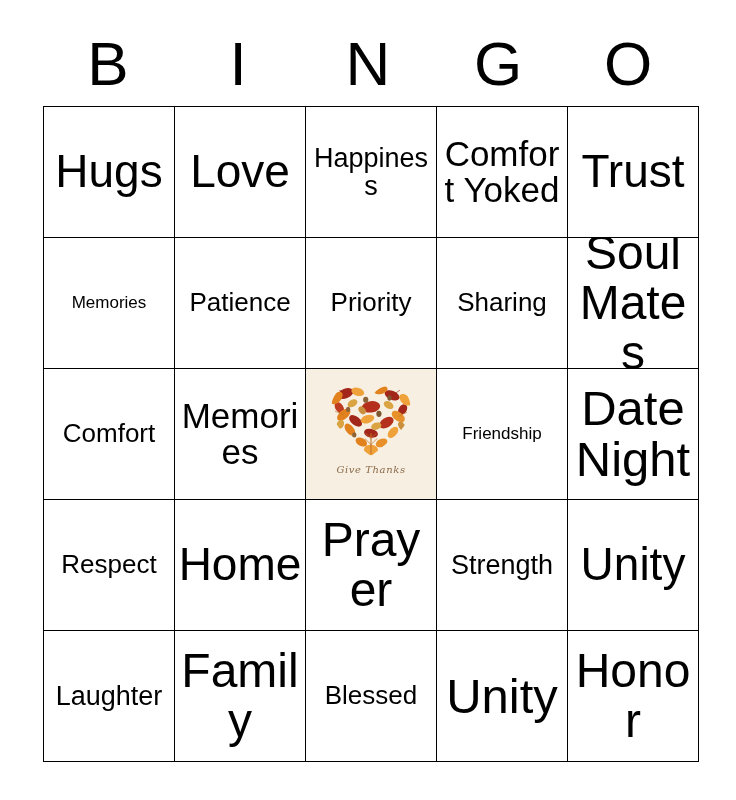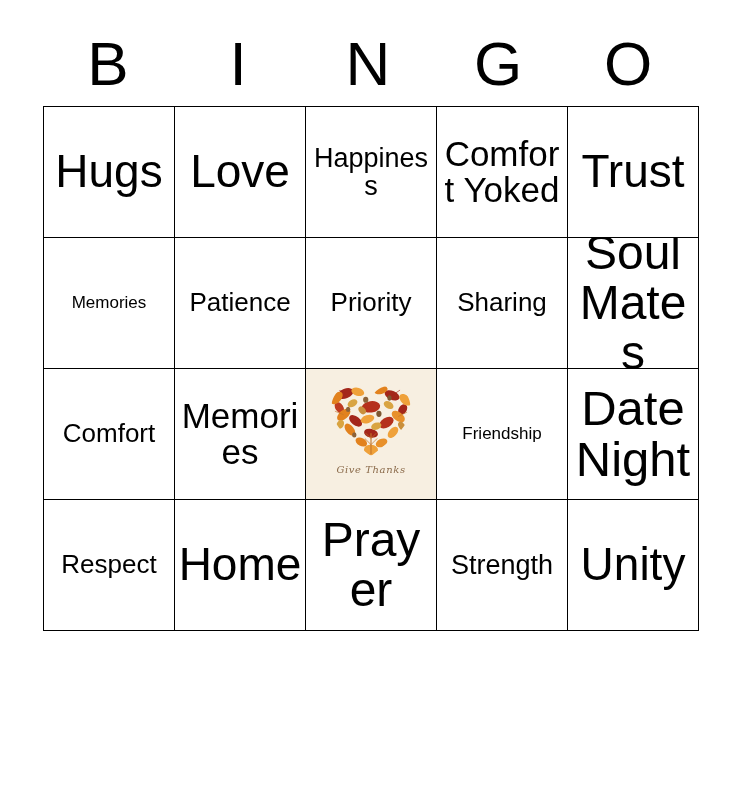--- a/index.html
+++ b/index.html
@@ -287,16 +287,43 @@
               <span class="cell-text t-sm">Strength</span>
             </div>
         </td>
         <td>
           <div class="cell-inner">
               <span class="cell-text t-xxl">Unity</span>
             </div>
         </td>
       </tr>
 
+      <tr>
+        <td>
+          <div class="cell-inner">
+              <span class="cell-text t-sm">Laughter</span>
+            </div>
+        </td>
+        <td>
+          <div class="cell-inner">
+              <span class="cell-text t-xl">Family</span>
+            </div>
+        </td>
+        <td>
+          <div class="cell-inner">
+              <span class="cell-text t-md">Blessed</span>
+            </div>
+        </td>
+        <td>
+          <div class="cell-inner">
+              <span class="cell-text t-huge">Unity</span>
+            </div>
+        </td>
+        <td>
+          <div class="cell-inner">
+              <span class="cell-text t-xl">Honor</span>
+            </div>
+        </td>
+      </tr>
 
     </tbody>
   </table>
 </div>
 
 </body></html>

